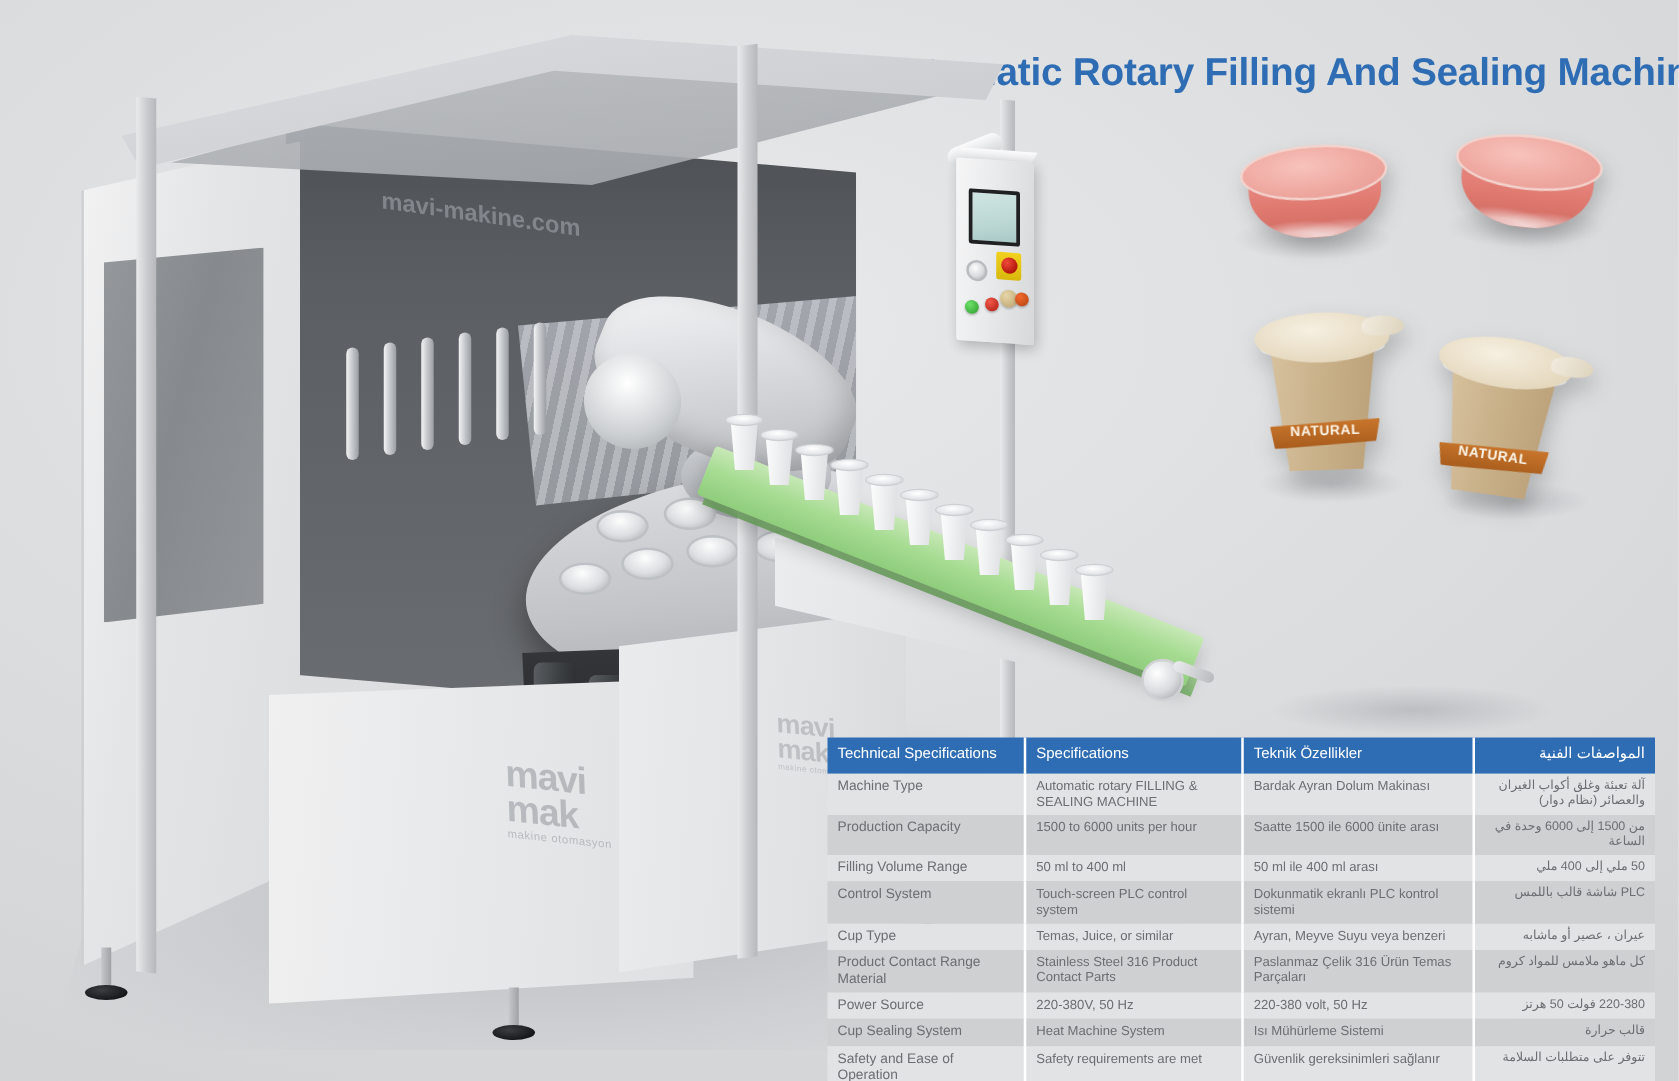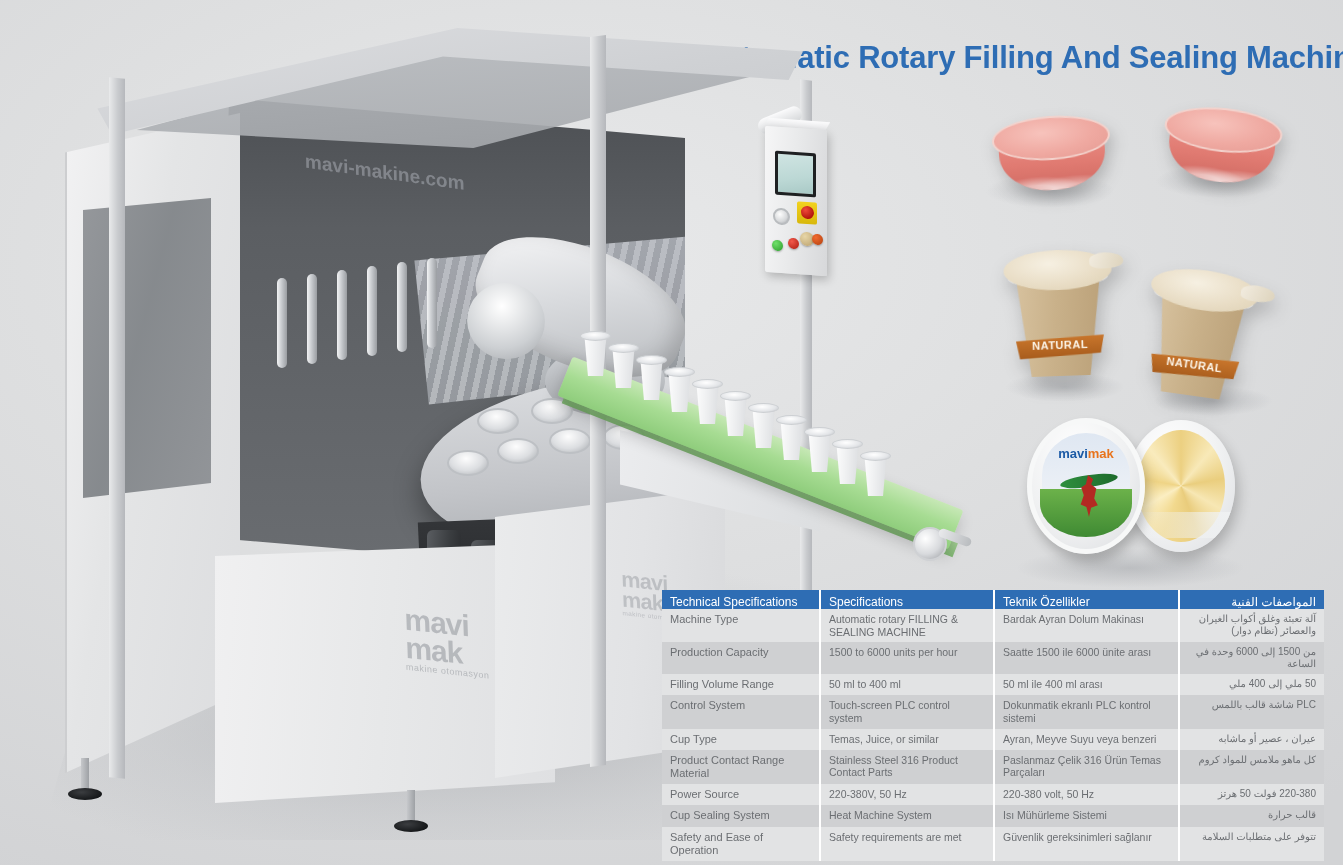--- a/index.html
+++ b/index.html
@@ -377,21 +377,21 @@
 
   
   .spec-table{
     position:absolute; left:662px; top:590px; width:662px;
     border-collapse:collapse;
     font-size:10.5px;
     color:#6b6e72;
   }
   .spec-table th{
     background:#2e6db4; color:#ffffff; font-weight:normal;
-    font-size:12px; text-align:left; padding:5px 8px 0 8px;
+    font-size:12px; text-align:left; padding:5px 8px 10px 8px;
     border-right:2px solid #ffffff;
   }
   .spec-table th.rtl{ text-align:right; direction:rtl; border-right:none; }
   .spec-table td{
     padding:4px 8px; vertical-align:top; line-height:1.2;
     border-right:2px solid #ffffff;
   }
   .spec-table td.rtl{ text-align:right; direction:rtl; border-right:none; font-size:10px; }
   .spec-table tr:nth-child(odd) td{ background:#e2e3e4; }
   .spec-table tr:nth-child(even) td{ background:#cfd0d2; }
@@ -562,35 +562,20 @@
       <div class="body"></div>
       <div class="band"></div>
       <div class="band-txt">NATURAL</div>
       <div class="rim"></div>
       <div class="lid"></div>
       <div class="tab" style="left:90px; top:10px;"></div>
     </div>
 
     <div class="prod-shadow" style="left:40px; top:448px; width:230px; height:40px;"></div>
 
-    <div class="tub-marg" style="left:52px; top:312px;">
-      <div class="body">
-        <div class="butter"></div>
-        <div class="strip"></div>
-      </div>
-      <div class="lid">
-        <div class="sky"></div>
-        <div class="grass"></div>
-        <div class="brand">
-          <span>mavi</span><span class="or">mak</span>
-        </div>
-        <div class="swoosh"></div>
-        <div class="rooster"></div>
-      </div>
-    </div>
   </div>
 
   <table class="spec-table">
     <colgroup>
       <col class="c1">
         <col class="c2">
         <col class="c3">
         <col class="c4">
     </colgroup>
     <thead>

